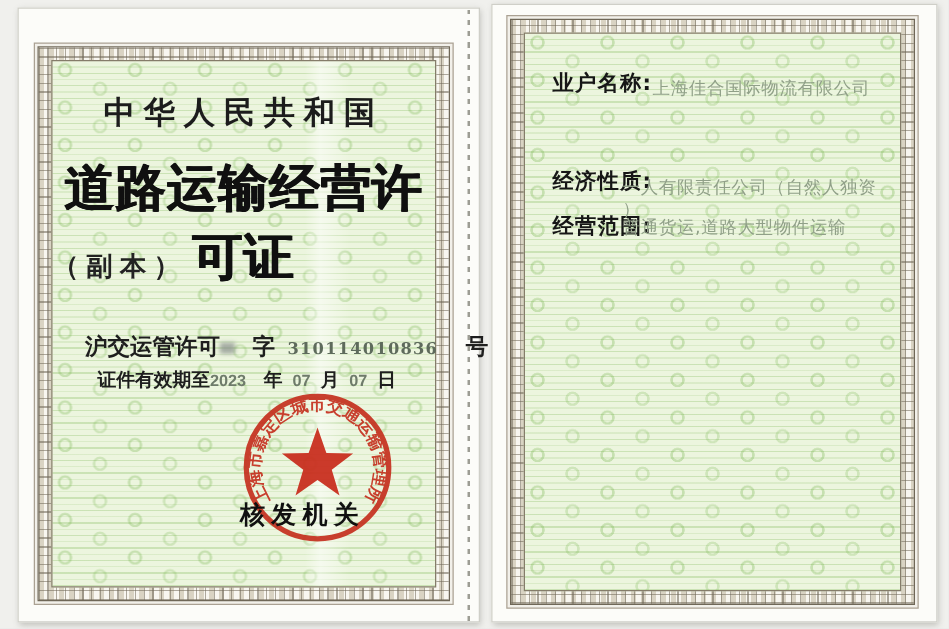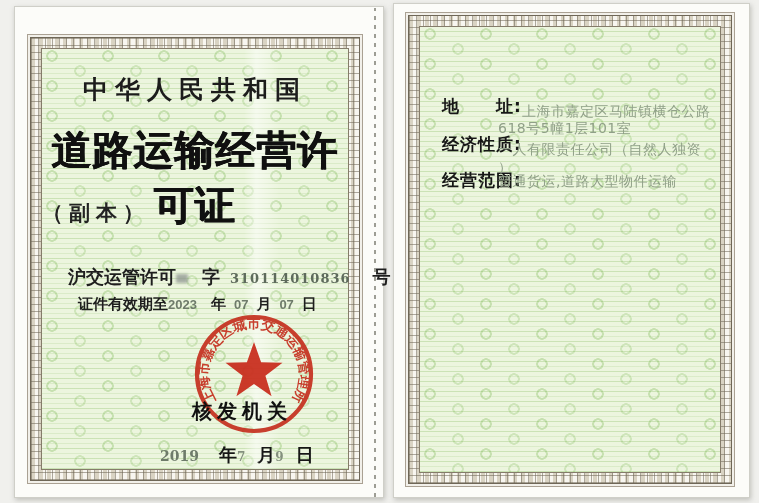--- a/index.html
+++ b/index.html
@@ -101,40 +101,36 @@
           </defs>
           <circle cx="70" cy="70" r="57" fill="none" stroke="#c5301f" stroke-width="4.2"></circle>
           <path d="M70,38 L77.1,58.3 L98.5,58.7 L81.4,71.7 L87.6,92.3 L70,80 L52.4,92.3 L58.6,71.7 L41.5,58.7 L62.9,58.3 Z" fill="#c82a1a"></path>
           <text font-size="13.5" font-weight="bold" fill="#c5301f">
             <textPath href="#stampArc" startOffset="0" textLength="200">上海市嘉定区城市交通运输管理所</textPath>
           </text>
         </svg>
 
         <div class="issuer">核发机关</div>
 
-        <div class="issue-row">
-          <span class="fill-val">2019</span><span class="gap-a"></span><span>年</span><span class="tiny">7</span><span class="gap-b"></span><span>月</span><span class="tiny">9</span><span class="gap-b"></span><span>日</span>
-        </div>
 
       </div>
     </div>
   </div>
 
   <div class="seam"></div>
 
   <div class="page page-right">
     <div class="frame frame-right">
       <div class="green">
 
+        <div class="r-row row-name">
+          <span class="r-label">业户名称:</span>
+          <span class="r-val">上海佳合国际物流有限公司</span>
+        </div>
 
-        <div class="r-row row-addr">
-          <span class="r-label">地　　址:</span>
-          <span class="r-val v1">上海市嘉定区马陆镇横仓公路</span>
-          <span class="r-val v2">618号5幢1层101室</span>
-        </div>
 
         <div class="r-row row-scope">
           <span class="r-label">经营范围:</span>
           <span class="r-val">普通货运,道路大型物件运输</span>
         </div>
 
         <div class="r-row row-econ">
           <span class="r-label">经济性质:</span>
           <span class="r-val v1">一人有限责任公司（自然人独资</span>
           <span class="r-val v2">）</span>

